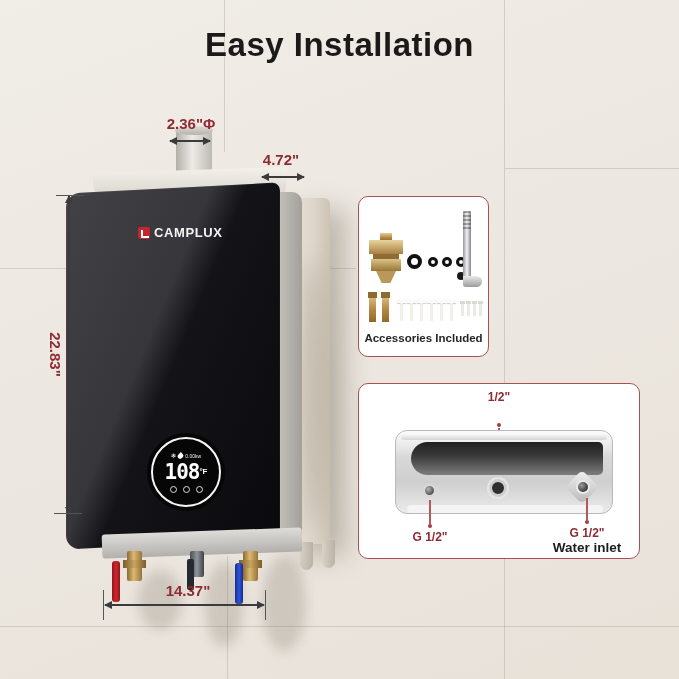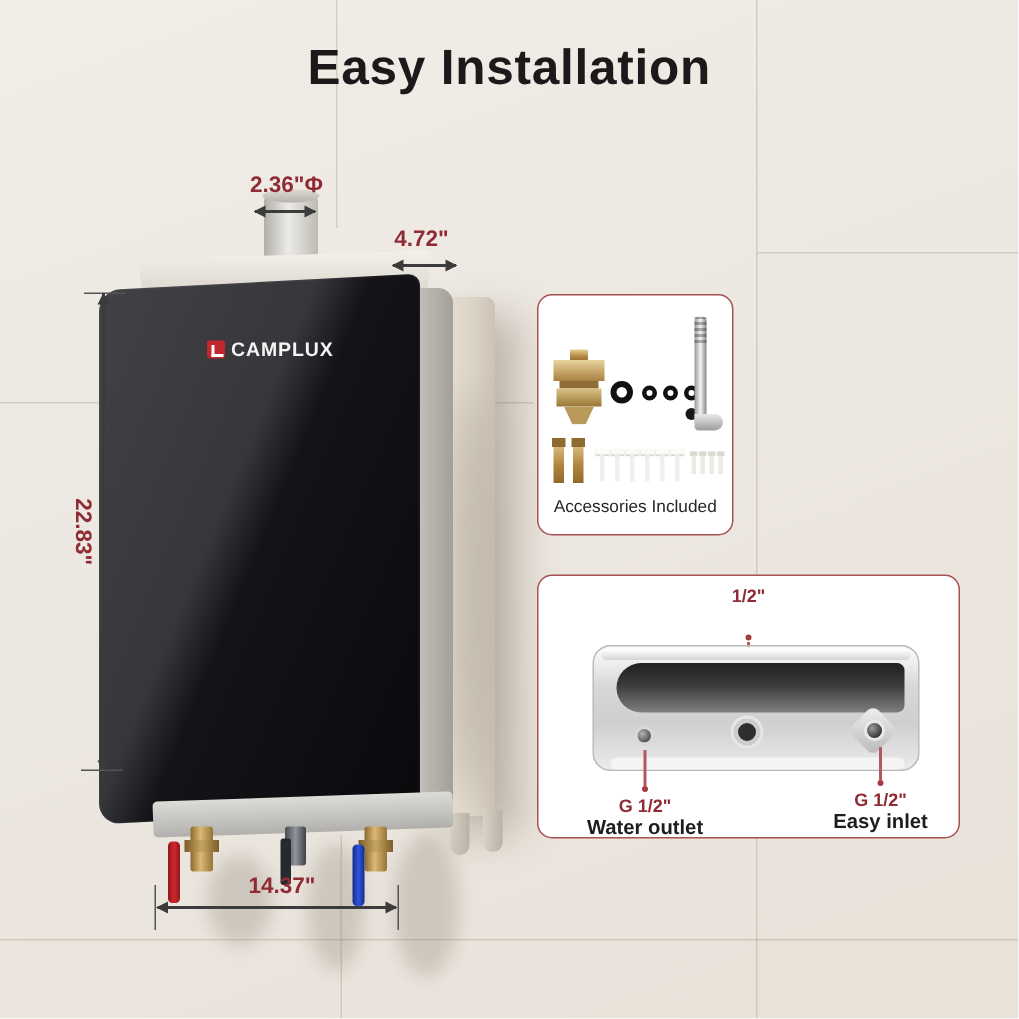--- a/index.html
+++ b/index.html
@@ -89,21 +89,21 @@
     border-left:4px solid transparent; border-right:4px solid transparent; }
   .v-arrow::before { top:-1px; border-bottom:8px solid #3b3b3b; }
   .v-arrow::after { bottom:-1px; border-top:8px solid #3b3b3b; }
   .tick-h { position:absolute; height:1px; background:#555; }
   .tick-v { position:absolute; width:1px; background:#555; }
   #dim-height-label { transform:rotate(90deg); }
 
   
   .info-box { position:absolute; background:#fff; border:1.5px solid #A65153; border-radius:10px; }
   .box-caption { position:absolute; bottom:12px; left:0; right:0; text-align:center;
-    font-size:11.5px; font-weight:400; color:#262626; }
+    font-size:11.5px; font-weight:700; color:#262626; }
 
   
   .acc-part { position:absolute; }
   .fgold { background:linear-gradient(180deg,#e6cf96,#b3863f 60%,#8f6a2e); }
   .ring-big { left:48px; top:57px; width:15px; height:15px; border:4px solid #111; border-radius:50%; }
   .ring-s { width:10px; height:10px; border:3px solid #111; border-radius:50%; top:60px; }
   #wand-bar { left:104px; top:14px; width:8px; height:70px; border-radius:3px 3px 0 0;
     background:linear-gradient(90deg,#97979a,#f3f3f4 50%,#86868a); }
   #wand-bar::before { content:""; position:absolute; left:0; top:0; width:8px; height:18px;
     background:repeating-linear-gradient(180deg, rgba(0,0,0,0.28) 0 2px, transparent 2px 4px); }
@@ -176,20 +176,34 @@
     <div id="vent-cap"></div>
     <div id="side-edge"></div>
     <div id="body"></div>
     <div id="base-strip"></div>
 
     <div id="logo">
       <span id="logo-mark"></span>
       <span id="logo-text">CAMPLUX</span>
     </div>
 
+    <div id="display">
+      <div id="display-ring"></div>
+      <div id="disp-icons">
+        <span>❄</span>
+        <span id="drop-icon"></span>
+        <span id="disp-power">0.00kw</span>
+      </div>
+      <div id="disp-temp"><span>108</span><span id="disp-unit">°F</span></div>
+      <div id="disp-btns">
+        <span class="disp-btn"></span>
+        <span class="disp-btn"></span>
+        <span class="disp-btn"></span>
+      </div>
+    </div>
 
     <div class="shadow-blob" style="left:138px; top:570px; width:44px; height:60px;"></div>
     <div class="shadow-blob" style="left:205px; top:562px; width:38px; height:85px;"></div>
     <div class="shadow-blob" style="left:262px; top:556px; width:44px; height:95px;"></div>
     <div class="abs brass" id="valve-hot"></div>
     <div class="abs" id="handle-hot"></div>
     <div class="abs" id="valve-gas"></div>
     <div class="abs" id="handle-gas"></div>
     <div class="abs brass" id="valve-cold"></div>
     <div class="abs" id="handle-cold"></div>
@@ -253,24 +267,23 @@
     <div class="abs" id="underside-bottom"></div>
     <div class="abs" id="port-outlet"></div>
     <div class="abs" id="port-gas"></div>
     <div class="abs" id="port-inlet-plate"></div>
     <div class="abs" id="port-inlet"></div>
 
     <div class="red-line" style="left:70px; top:116px; height:24px;"></div>
     <div class="red-dot" style="left:68.5px; top:140px;"></div>
     <div class="abs" style="left:9px; top:146px; width:124px;">
       <div class="c-size">G 1/2"</div>
-      <div class="c-name">Water outlet</div>
     </div>
 
     <div class="red-line" style="left:227px; top:114px; height:22px;"></div>
     <div class="red-dot" style="left:225.5px; top:136px;"></div>
     <div class="abs" style="left:166px; top:142px; width:124px;">
       <div class="c-size">G 1/2"</div>
-      <div class="c-name">Easy inlet</div>
+      <div class="c-name">Water inlet</div>
     </div>
   </div>
 
 </div>
 
 </body></html>

